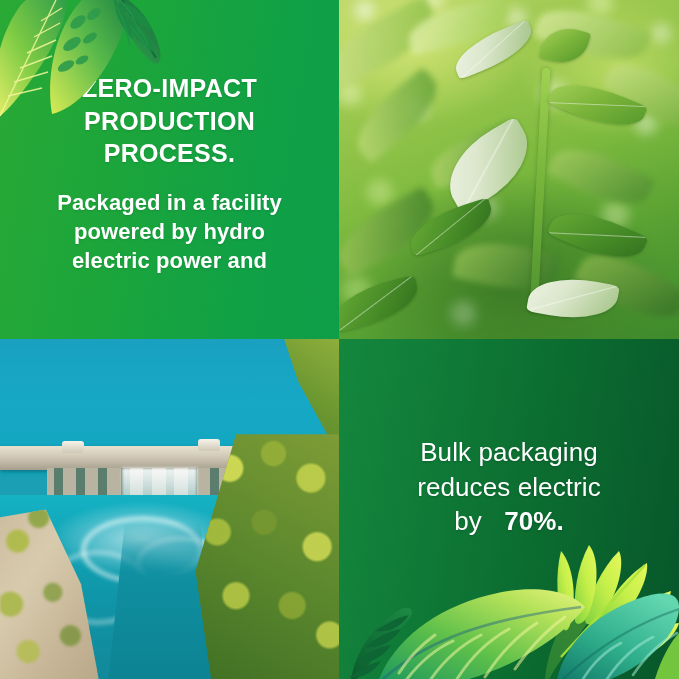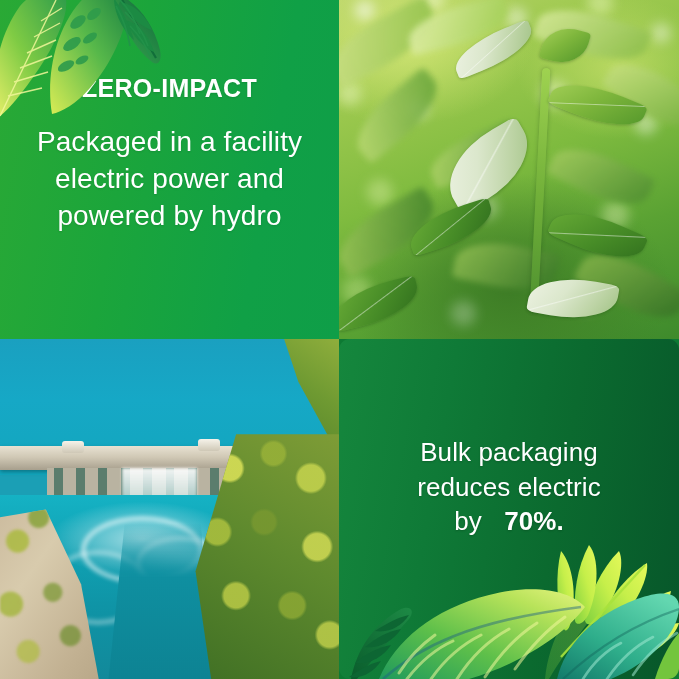--- a/index.html
+++ b/index.html
@@ -33,22 +33,22 @@
   }
   .headline {
     font-size:25px;
     font-weight:bold;
     line-height:1.30;
     letter-spacing:0.3px;
     text-shadow:0 1px 2px rgba(0,60,20,0.18);
   }
   .subcopy {
     margin-top:18px;
-    font-size:28px;
-    font-weight:400;
+    font-size:22px;
+    font-weight:700;
     line-height:1.33;
     letter-spacing:0.1px;
     text-shadow:0 1px 2px rgba(0,60,20,0.16);
   }
 
   
   .panel-tr { background:#7cb342; }
   .tea-photo { position:absolute; inset:0; overflow:hidden;
     background:
       radial-gradient(ellipse 60% 40% at 20% 12%, rgba(215,232,120,0.85), transparent 62%),
@@ -189,21 +189,20 @@
   .dam-river{
     position:absolute; left:30%; bottom:0; width:34%; height:46%;
     background:linear-gradient(180deg,rgba(18,150,166,0.0) 0%,#0f8fa0 35%,#0d8393 100%);
     clip-path:polygon(20% 0,86% 0,96% 100%,6% 100%);
     filter:blur(0.6px);
   }
 
   
   .panel-br{
     background:linear-gradient(100deg,#15873d 0%,#0f7a37 30%,#0b6a2f 62%,#07562a 100%);
-    border-radius:11px;
   }
   .br-copy{
     position:absolute;
     left:0; right:0; top:96px;
     padding:0 20px;
     text-align:center;
     color:#ffffff;
     font-size:26px;
     font-weight:400;
     line-height:1.33;
@@ -277,25 +276,26 @@
         <path d="M126 8 C136 18 142 30 146 42"></path>
         <path d="M122 14 C130 28 134 42 136 54"></path>
         <path d="M131 20 C142 30 150 42 154 54"></path>
         <path d="M136 34 C146 44 152 54 156 64"></path>
       </g>
     </svg>
 
     <div class="tl-copy">
       <div class="headline">
         <div>ZERO-IMPACT</div>
+        <div>PRODUCTION PROCESS.</div>
       </div>
       <div class="subcopy">
         <div>Packaged in a facility</div>
+        <div>powered by hydro</div>
         <div>electric power and</div>
-        <div>powered by hydro</div>
       </div>
     </div>
   </div>
 
   <div class="panel panel-tr">
     <div class="tea-photo">
 
       <div class="tea-bg-blade" style="left:-4%;top:6%;width:34%;height:13%;background:linear-gradient(120deg,#cfe28a,#8cbf45);transform:rotate(-28deg);"></div>
       <div class="tea-bg-blade" style="left:20%;top:2%;width:30%;height:11%;background:linear-gradient(120deg,#e4f0ad,#9fce52);transform:rotate(-14deg);"></div>
       <div class="tea-bg-blade" style="left:58%;top:4%;width:33%;height:12%;background:linear-gradient(120deg,#dcecA0,#86ba44);transform:rotate(18deg);"></div>

